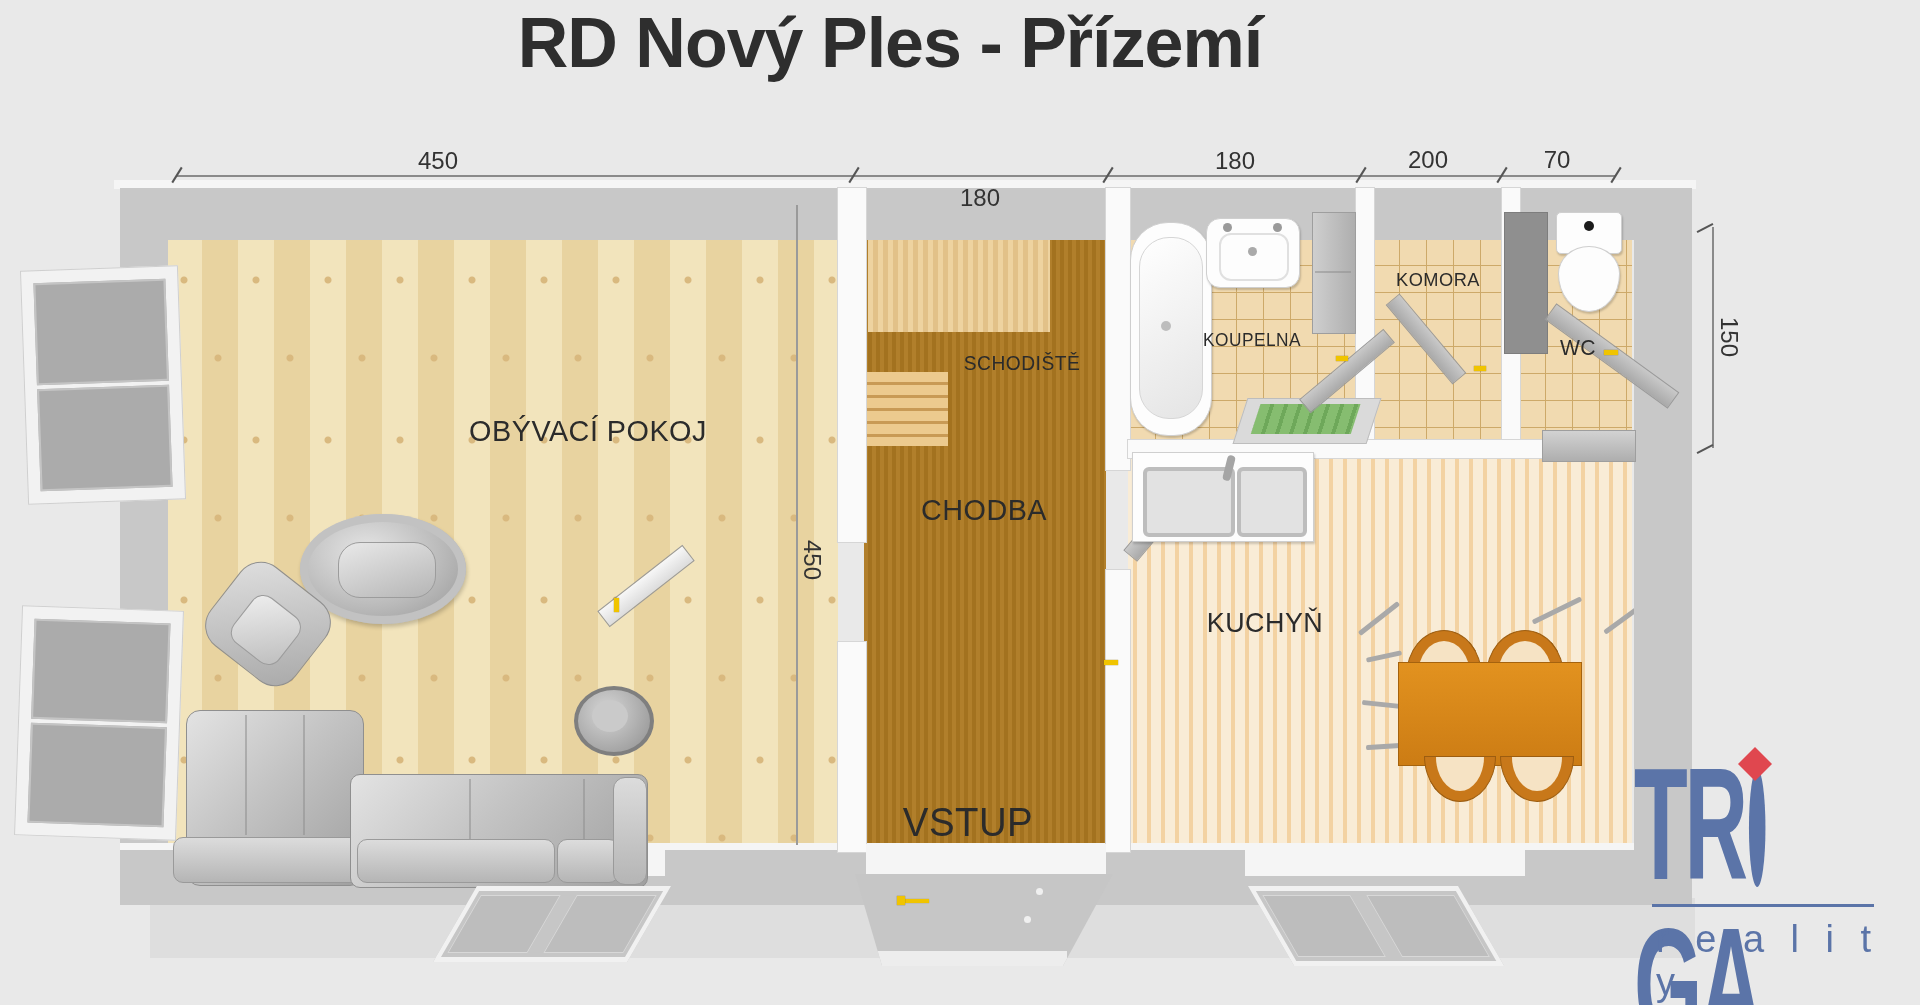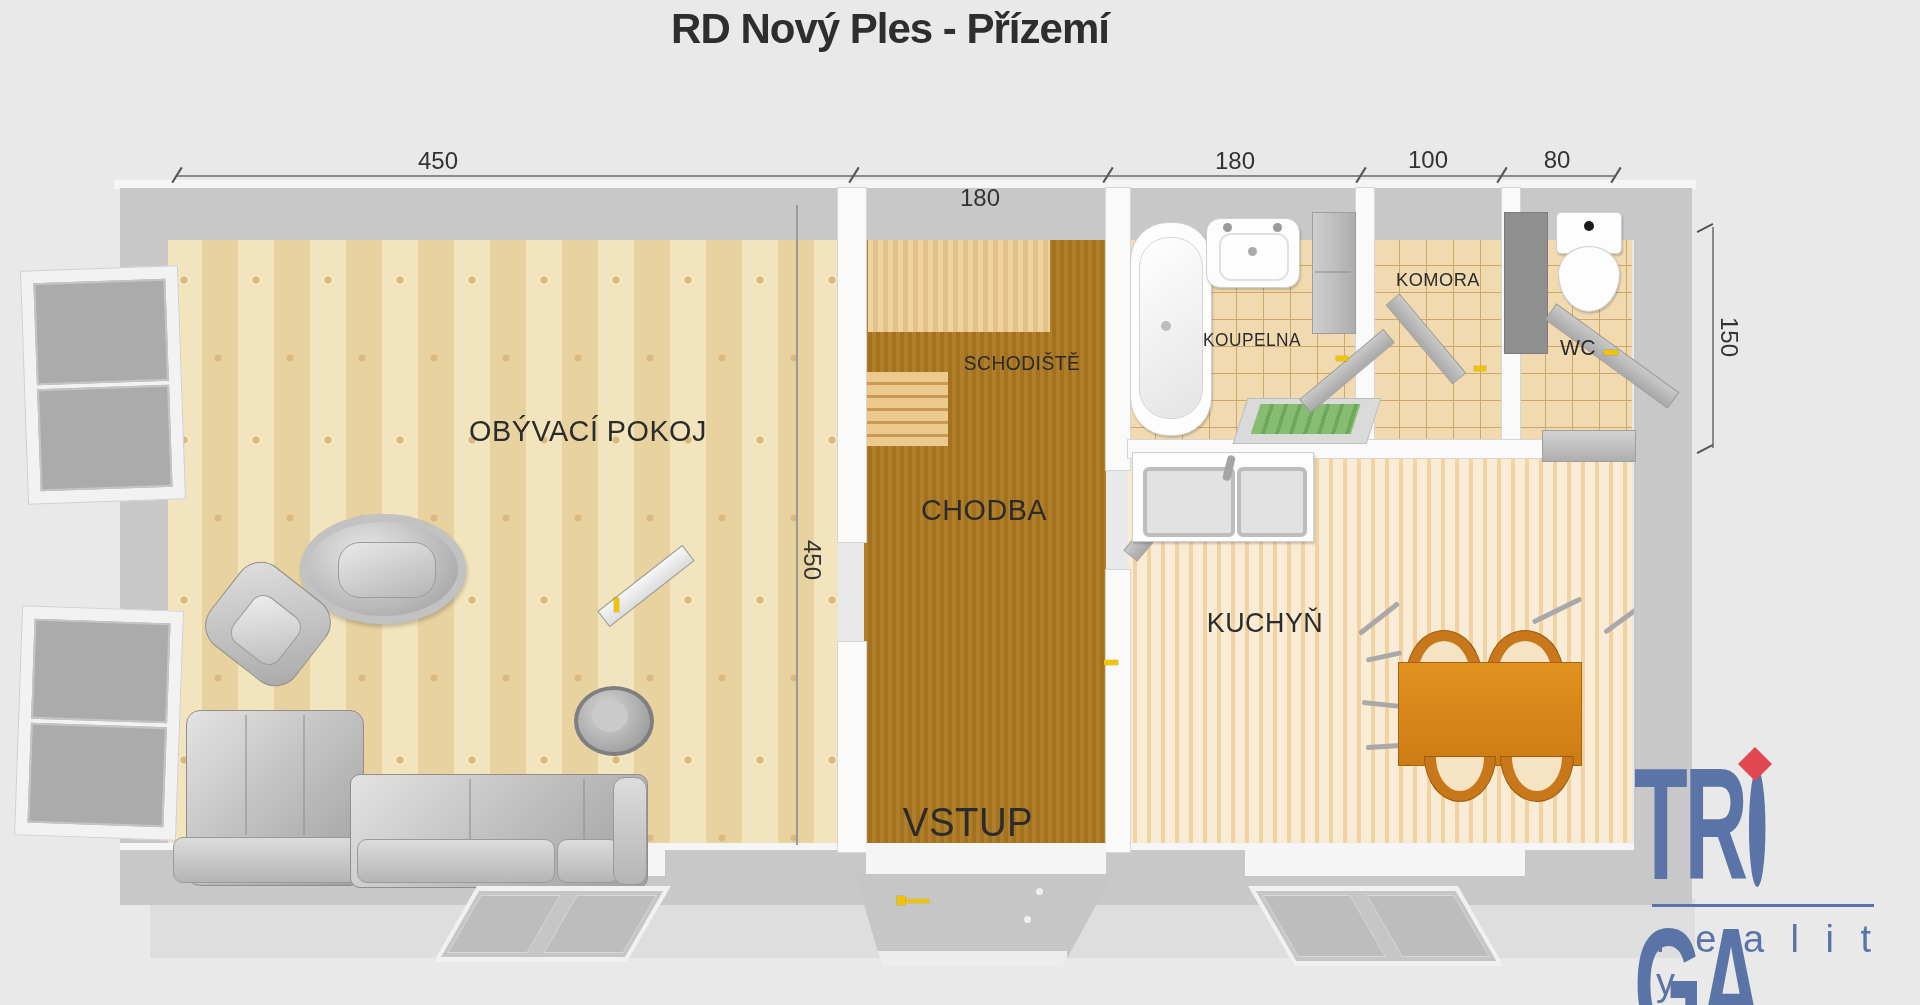--- a/index.html
+++ b/index.html
@@ -52,21 +52,21 @@
   .chair{position:absolute;border-radius:50% 50% 0 0 / 100% 100% 0 0;background:#c8781a;border:1px solid #9c5d10;}
   .chair .inner{position:absolute;left:11px;right:11px;top:10px;bottom:0;border-radius:50% 50% 0 0 / 100% 100% 0 0;background:#f6e3c4;}
   .chair.flip{transform:rotate(180deg);}
   .leg{position:absolute;height:5px;background:#a9a9a9;border-radius:2px;}
   .platform{position:absolute;border:5px solid #f1f1f1;background:#c6c6c6;}
   .pane{position:absolute;background:#bdbdbd;border:1px solid #d8d8d8;}
   .win{position:absolute;background:#f2f2f2;border:1px solid #cfcfcf;padding:9px;box-sizing:border-box;}
   .win .glass{position:absolute;background:#ababab;border:2px solid #c4c4c4;}
   .fix-white{position:absolute;background:#fdfdfd;border:1px solid #cfcfcf;box-shadow:1px 2px 2px rgba(0,0,0,.18);}
   .title{position:absolute;left:250px;top:6px;width:1280px;text-align:center;color:#2e2e2e;
-         font-size:42px;font-weight:700;line-height:1.08;letter-spacing:-1px;}
+         font-size:70px;font-weight:700;line-height:1.08;letter-spacing:-1px;}
   .logo-brand{position:absolute;color:#5b74a8;font-weight:700;font-size:160px;line-height:1;
               transform:scaleX(.55);transform-origin:top left;letter-spacing:-6px;}
   .logo-leaf{display:inline-block;width:30px;height:118px;background:#5b74a8;border-radius:50%;margin:0 8px;vertical-align:-8px;}
   .logo-sub{position:absolute;color:#5b74a8;font-size:38px;letter-spacing:16px;font-weight:400;}
 </style>
 </head>
 <body>
 
 <div class="title">
   <div>RD Nový Ples - Přízemí</div>
@@ -238,22 +238,22 @@
 <div class="tick" style="left:176px;top:166px;z-index:5;"></div>
 <div class="tick" style="left:853px;top:166px;z-index:5;"></div>
 <div class="tick" style="left:1107px;top:166px;z-index:5;"></div>
 <div class="tick" style="left:1360px;top:166px;z-index:5;"></div>
 <div class="tick" style="left:1501px;top:166px;z-index:5;"></div>
 <div class="tick" style="left:1615px;top:166px;z-index:5;"></div>
 
 <div class="dimlbl" style="left:438px;top:161px;z-index:5;">450</div>
 <div class="dimlbl" style="left:980px;top:198px;z-index:5;">180</div>
 <div class="dimlbl" style="left:1235px;top:161px;z-index:5;">180</div>
-<div class="dimlbl" style="left:1428px;top:160px;z-index:5;">100</div>
-<div class="dimlbl" style="left:1557px;top:160px;z-index:5;">80</div>
+<div class="dimlbl" style="left:1428px;top:160px;z-index:5;">200</div>
+<div class="dimlbl" style="left:1557px;top:160px;z-index:5;">70</div>
 
 <div class="dline" style="left:796px;top:205px;width:1.5px;height:640px;z-index:5;background:#9a9a9a;"></div>
 <div class="dimlbl vert" style="left:812px;top:560px;z-index:5;">450</div>
 
 <div class="dline" style="left:1712px;top:227px;width:1.5px;height:221px;z-index:5;"></div>
 <div class="tick" style="left:1704px;top:219px;transform:rotate(62deg);z-index:5;"></div>
 <div class="tick" style="left:1704px;top:440px;transform:rotate(62deg);z-index:5;"></div>
 <div class="dimlbl vert" style="left:1729px;top:337px;z-index:5;">150</div>
 
 <div class="logo-brand" style="left:1634px;top:744px;z-index:6;">

